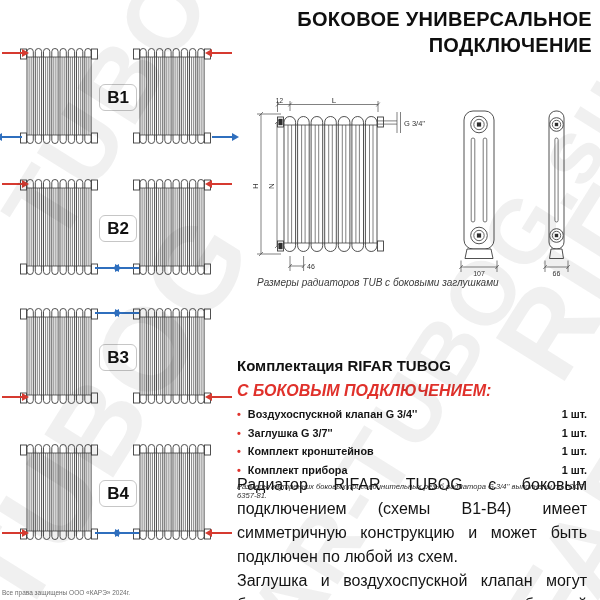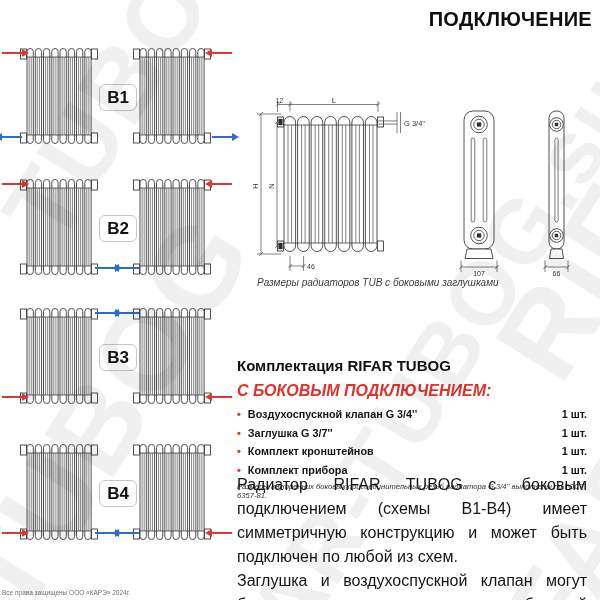--- a/index.html
+++ b/index.html
@@ -59,20 +59,21 @@
 
   <div class="wm-layer">
     <span class="wm wm1">TUBOG</span>
     <span class="wm wm2">RIFAR-TUBOG.su</span>
     <span class="wm wm3">RIFAR</span>
     <span class="wm wm4">RIFAR</span>
     <span class="wm wm5">TUBOG</span>
   </div>
 
   <div class="title">
+    <div>БОКОВОЕ УНИВЕРСАЛЬНОЕ</div>
     <div>ПОДКЛЮЧЕНИЕ</div>
   </div>
 
   <div class="scheme-row" style="top:40px">
     <div class="rad radA"><svg width="78" height="100" viewBox="-6 0 78 100">
           <rect x="1" y="2.5" width="6.3" height="95" rx="3.1" fill="#fff" stroke="#3d3d3d" stroke-width="0.9"></rect>
           <rect x="9.3" y="2.5" width="6.3" height="95" rx="3.1" fill="#fff" stroke="#3d3d3d" stroke-width="0.9"></rect>
           <rect x="17.5" y="2.5" width="6.3" height="95" rx="3.1" fill="#fff" stroke="#3d3d3d" stroke-width="0.9"></rect>
           <rect x="25.8" y="2.5" width="6.3" height="95" rx="3.1" fill="#fff" stroke="#3d3d3d" stroke-width="0.9"></rect>
           <rect x="34" y="2.5" width="6.3" height="95" rx="3.1" fill="#fff" stroke="#3d3d3d" stroke-width="0.9"></rect>

